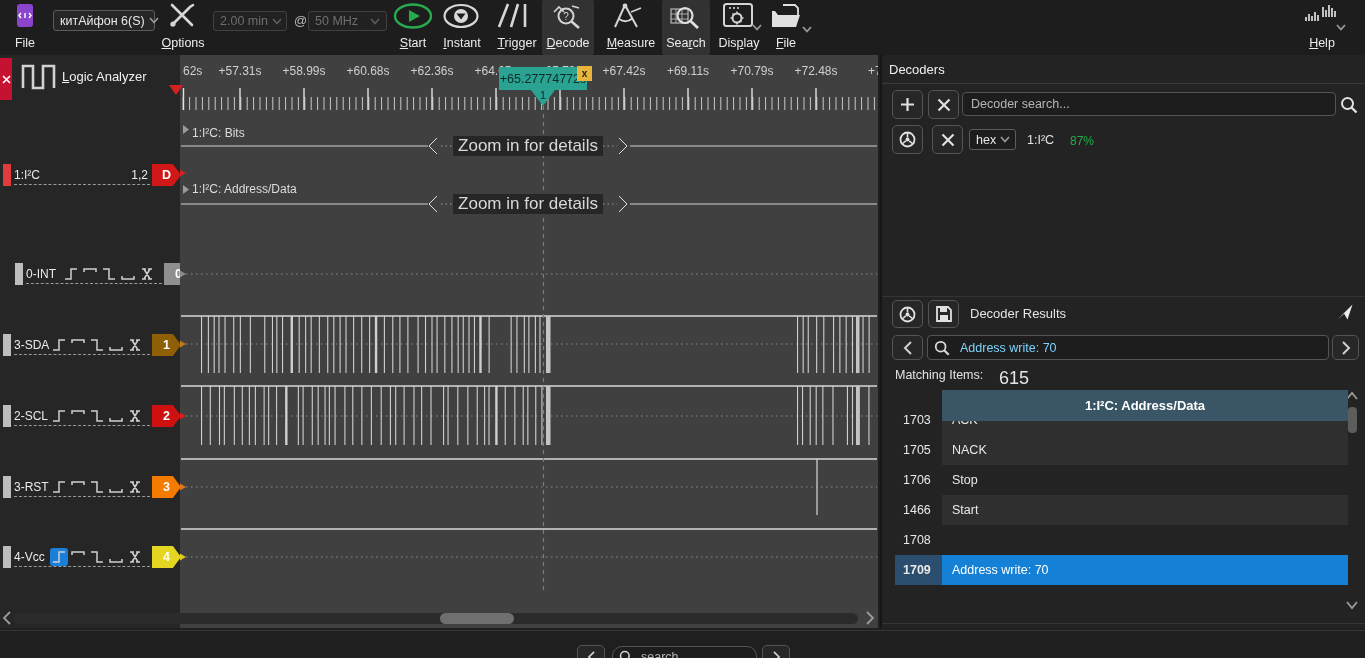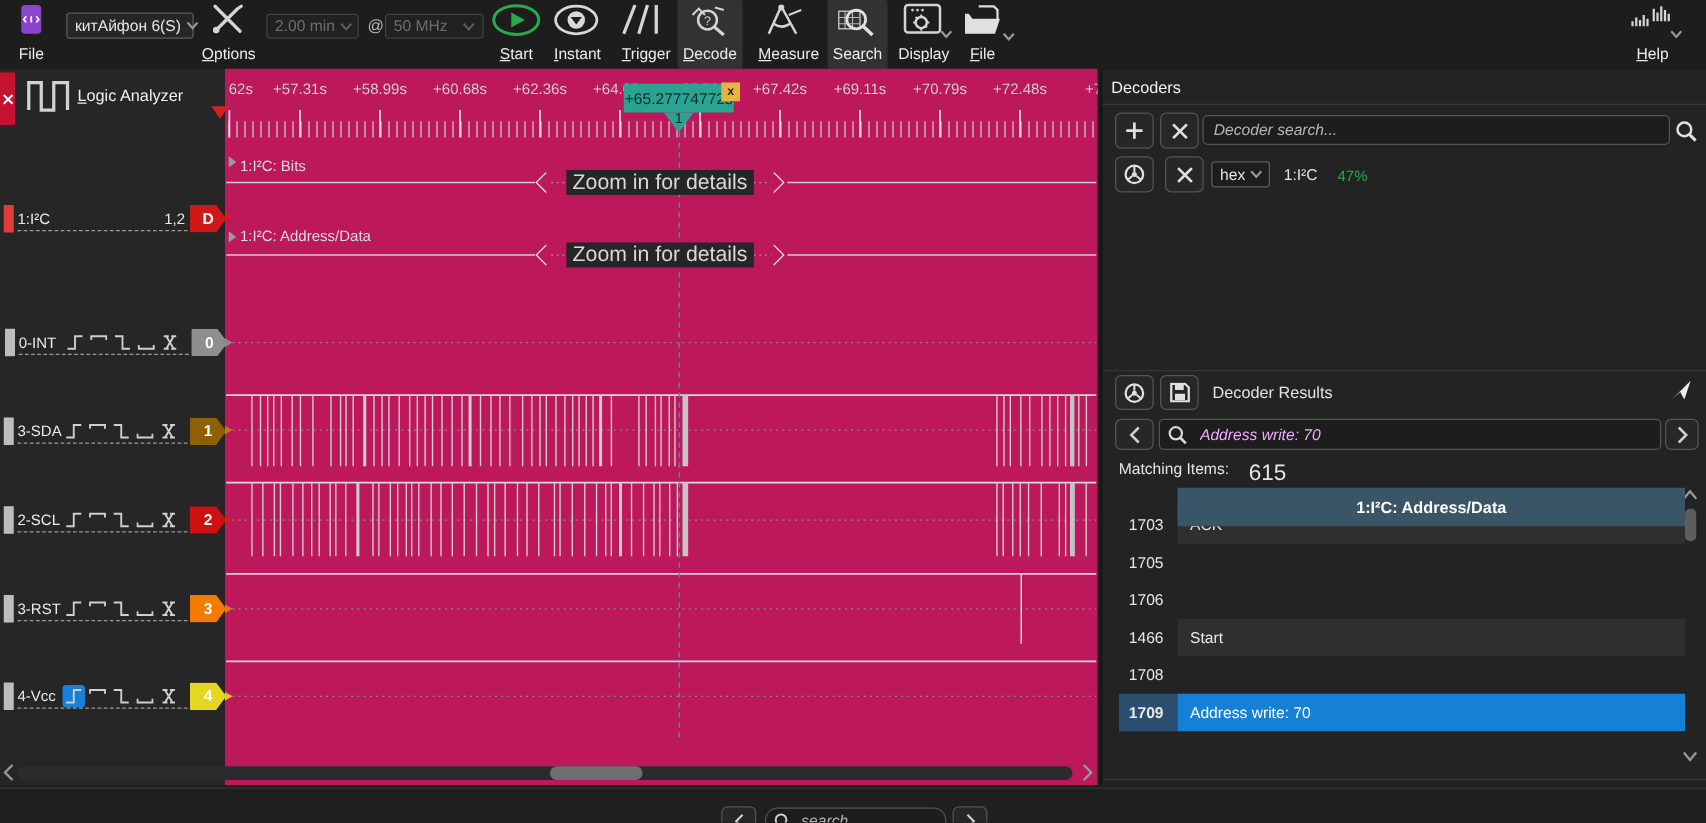--- a/index.html
+++ b/index.html
@@ -16,29 +16,29 @@
   .tb-label{position:absolute;top:36px;font-size:12.5px;color:#ececec;text-align:center;white-space:nowrap;}
   .tb-active{background:#323232;border-radius:2px;}
   .select{position:absolute;border:1px solid #5c5c5c;border-radius:3px;background:#262626;
     font-size:12.5px;display:flex;align-items:center;justify-content:space-between;
     padding:0 6px;box-sizing:border-box;color:#e8e8e8;white-space:nowrap;}
   .select.disabled{color:#6e6e6e;border-color:#414141;background:#212121;}
   .caret{width:10px;height:7px;flex:0 0 auto;margin-left:4px;}
   .caret polyline{fill:none;stroke:#9a9a9a;stroke-width:1.6;}
   
   #left-panel{left:0;top:55px;width:180px;height:573px;background:#262626;}
-  #wave-area{left:180px;top:55px;width:698px;height:573px;background:#be185d;overflow:hidden;}
+  #wave-area{left:180px;top:55px;width:698px;height:573px;background:#404040;overflow:hidden;}
   #right-panel{left:880px;top:55px;width:485px;height:573px;background:#232323;border-left:2px solid #161616;box-sizing:border-box;}
   .panel-title{font-size:13px;color:#f0f0f0;}
   .ibtn{position:absolute;border:1px solid #545454;border-radius:5px;background:#272727;
     display:flex;align-items:center;justify-content:center;box-sizing:border-box;}
   .tinput{position:absolute;border:1px solid #545454;border-radius:4px;background:#1d1d1d;
     display:flex;align-items:center;box-sizing:border-box;padding:0 6px;}
-  .tinput input{border:none;outline:none;background:transparent;color:#f0abfc;
-    font-size:12.5px;width:100%;font-family:"Liberation Sans",sans-serif;font-style:italic;}
+  .tinput input{border:none;outline:none;background:transparent;color:#7dd3fc;
+    font-size:12.5px;width:100%;font-family:"Liberation Sans",sans-serif;}
   .tinput input::placeholder{color:#cfcfcf;opacity:.85;}
   
   .ruler-label{position:absolute;top:9px;font-size:12px;color:#cfcfcf;white-space:nowrap;}
   .dec-label{position:absolute;font-size:12px;color:#dcdcdc;white-space:nowrap;}
   .zoom-hint{position:absolute;font-size:17px;color:#d8d8d8;background:#262626;padding:0 5px;
     transform:translate(-50%,-50%);white-space:nowrap;}
   
   .ch-name{position:absolute;font-size:12px;color:#eaeaea;white-space:nowrap;}
   .ch-chip{position:absolute;width:8px;height:22px;}
   .ch-flag{position:absolute;width:29px;height:22px;display:flex;align-items:center;justify-content:center;
@@ -223,21 +223,21 @@
   </div>
   <div class="abs panel-title" style="left:62px;top:14px;"><u>L</u>ogic Analyzer</div>
   <div id="channel-list">
       <div style="position: absolute; left: 0px; top: 108px; width: 180px; height: 26px;">
         <div class="ch-chip" style="position: absolute; left: 3px; top: 1px; background: rgb(224, 60, 60);"></div>
         <div class="ch-name" style="position: absolute; left: 14px; top: 5px;">1:I²C</div>
         <div style="position: absolute; left: 118px; top: 5px; width: 30px; text-align: right; font-size: 12px; color: rgb(234, 234, 234);">1,2</div>
         <div class="ch-flag" style="position: absolute; left: 152px; top: 1px; background: rgb(208, 24, 24);">D</div>
         <div class="ch-dash" style="position: absolute; left: 14px; top: 21px; width: 136px;"></div>
       </div>
-      <div style="position: absolute; left: 1px; top: 207px; width: 180px; height: 26px; padding-left: 16px;">
+      <div style="position: absolute; left: 12px; top: 207px; width: 180px; height: 26px; padding-left: 16px;">
         <div class="ch-chip" style="position: absolute; left: 3px; top: 1px; background: rgb(189, 189, 189);"></div>
         <div class="ch-name" style="position: absolute; left: 14px; top: 5px;">0-INT</div>
         <div class="trig" style="position: absolute; left: 52px; top: 5px;">
           <svg width="14" height="14" viewBox="0 0 14 14">
             <path d="M1 12 H7 V2 H13" fill="none" stroke="#cfcfcf" stroke-width="1.5"></path>
           </svg>
         </div>
         <div class="trig" style="position: absolute; left: 71px; top: 5px;">
           <svg width="14" height="14" viewBox="0 0 14 14">
             <path d="M1 5 V2 H13 V5" fill="none" stroke="#cfcfcf" stroke-width="1.5"></path>
@@ -724,21 +724,21 @@
         <path d="M1.5 1.5 L12.5 12.5 M12.5 1.5 L1.5 12.5" stroke="#e0e0e0" stroke-width="2.2"></path>
       </svg>
   </div>
   <div class="select" style="left:87px;top:74px;width:47px;height:21px;background:#1d1d1d;">
     <span>hex</span>
     <svg class="caret" viewBox="0 0 10 7">
         <polyline points="1,1 5,5.5 9,1"></polyline>
       </svg>
   </div>
   <div class="abs" style="left:145px;top:78px;font-size:12.5px;">1:I²C</div>
-  <div class="abs" style="left:188px;top:79px;font-size:12px;color:#1fae4a;">47%</div>
+  <div class="abs" style="left:188px;top:79px;font-size:12px;color:#1fae4a;">87%</div>
 
   <div class="abs" style="left:0;top:241px;width:483px;height:1px;background:#343434;"></div>
 
   <div class="ibtn" style="left:10px;top:245px;width:31px;height:28px;">
     <svg width="17" height="17" viewBox="0 0 17 17">
         <circle cx="8.5" cy="8.5" r="7" fill="none" stroke="#e0e0e0" stroke-width="1.8"></circle>
         <circle cx="8.5" cy="8.5" r="2" fill="#e0e0e0"></circle>
         <path d="M8.5 6.5 V1.5 M6.8 9.8 L3 13 M10.2 9.8 L14 13" stroke="#e0e0e0" stroke-width="1.6"></path>
       </svg>
   </div>
@@ -779,23 +779,25 @@
 
   <div id="results-table">
     <div id="results-header">1:I²C: Address/Data</div>
     <div id="results-rows">
         <div class="res-row shaded">
           <span class="res-num">1703</span>
           <span class="res-text">ACK</span>
         </div>
         <div class="res-row shaded">
           <span class="res-num">1705</span>
+          <span class="res-text">NACK</span>
         </div>
         <div class="res-row">
           <span class="res-num">1706</span>
+          <span class="res-text">Stop</span>
         </div>
         <div class="res-row shaded">
           <span class="res-num">1466</span>
           <span class="res-text">Start</span>
         </div>
         <div class="res-row">
           <span class="res-num">1708</span>
         </div>
         <div class="res-row selected">
           <span class="res-num">1709</span>

